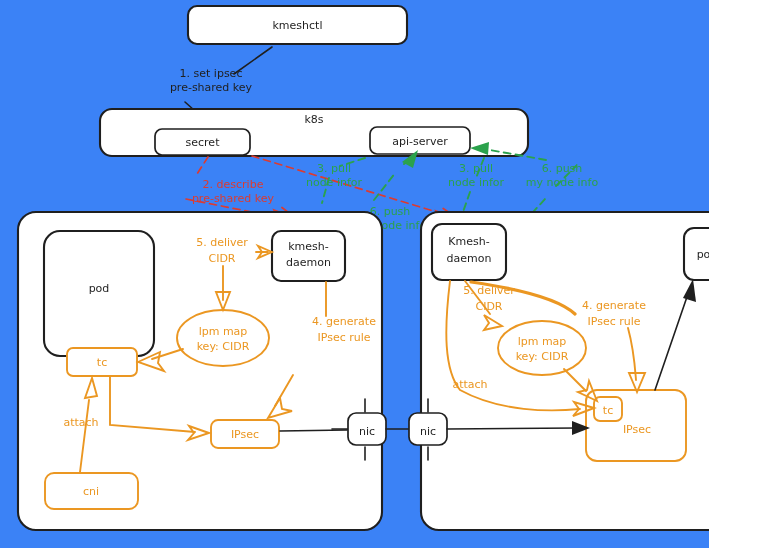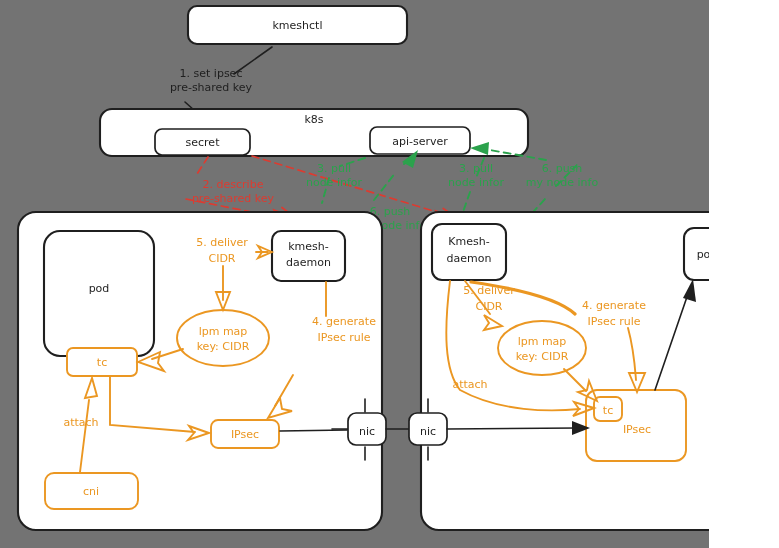--- a/index.html
+++ b/index.html
@@ -8,21 +8,21 @@
     padding: 0;
     background: #ffffff;
   }
   body {
     font-family: "DejaVu Sans", sans-serif;
   }
   #canvas {
     position: relative;
     width: 709px;
     height: 548px;
-    background: #737373;
+    background: #3b82f6;
     overflow: hidden;
     text-decoration: underline;
   }
   #diagram-svg {
     position: absolute;
     left: 0;
     top: 0;
     width: 779px;
     height: 548px;
   }

